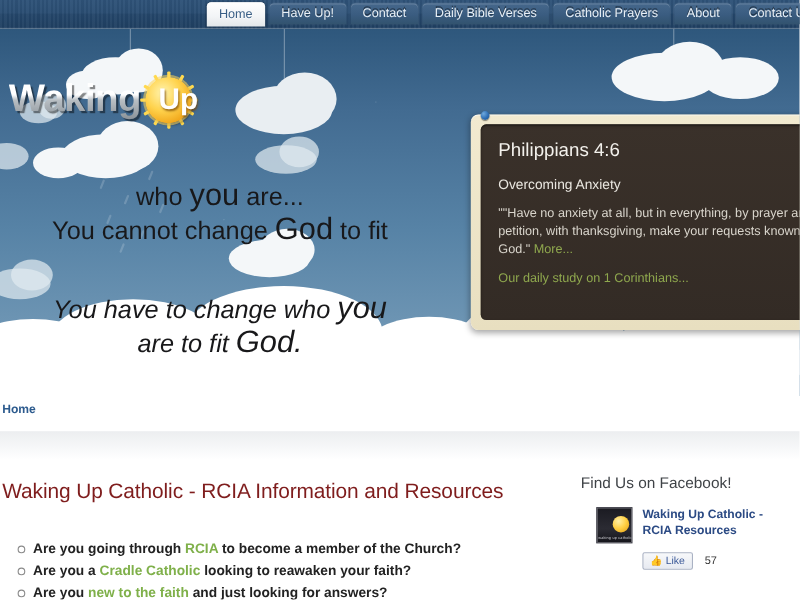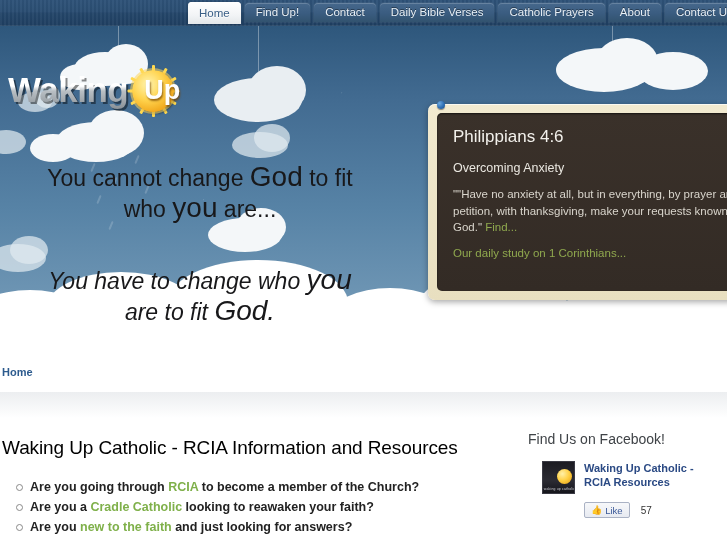--- a/index.html
+++ b/index.html
@@ -135,21 +135,21 @@
               font-size:11px;font-weight:bold;color:#2d5b8e;padding-left:2px;box-sizing:border-box;}
   .breadcrumb span{cursor:pointer;}
 
   
   .band{position:absolute;left:0;top:392px;width:727px;height:26px;
         background:linear-gradient(to bottom,#eceef0 0%,#f7f8f9 60%,#ffffff 100%);z-index:28;}
 
   
   .main{position:absolute;left:0;top:425px;width:727px;height:120px;z-index:30;}
   .content{position:absolute;left:2px;top:12px;width:505px;}
-  h1.title{font-size:19px;font-weight:normal;color:#000000;margin:0 0 18px 0;letter-spacing:-.1px;}
+  h1.title{font-size:19px;font-weight:normal;color:#7f1d1d;margin:0 0 30px 0;letter-spacing:-.1px;}
   ul.qs{list-style:none;margin:0;padding:0 0 0 14px;}
   ul.qs li{position:relative;font-size:12.5px;font-weight:bold;color:#222;line-height:20px;padding-left:14px;}
   ul.qs li:before{content:"";position:absolute;left:0;top:7px;width:5px;height:5px;
                   border:1px solid #8a8a8a;border-radius:50%;}
   ul.qs a{color:#7fb04a;text-decoration:none;cursor:pointer;}
 
   
   .sidebar{position:absolute;left:528px;top:6px;width:194px;}
   .fbtitle{font-size:14px;color:#3f4347;margin:0 0 14px 0;font-weight:normal;}
   .fbrow{display:flex;align-items:flex-start;padding-left:14px;}
@@ -173,21 +173,21 @@
   .likecount{font-size:10px;color:#333;margin-left:11px;}
 </style>
 </head>
 <body>
 
 <div class="page">
 
   <div class="navbar">
     <div class="navlist">
       <div class="navitem active">Home</div>
-      <div class="navitem">Find Up!</div>
+      <div class="navitem">Have Up!</div>
       <div class="navitem">Contact</div>
       <div class="navitem">Daily Bible Verses</div>
       <div class="navitem">Catholic Prayers</div>
       <div class="navitem">About</div>
       <div class="navitem">Contact Us</div>
     </div>
   </div>
 
   <div class="hero">
     <div class="speck"></div>
@@ -259,35 +259,35 @@
             <i style="transform:rotate(180deg)"></i>
             <i style="transform:rotate(210deg)"></i>
             <i style="transform:rotate(240deg)"></i>
             <i style="transform:rotate(270deg)"></i>
             <i style="transform:rotate(300deg)"></i>
             <i style="transform:rotate(330deg)"></i>
           </span><span class="sun"></span><span class="sunword">Up</span></span>
     </div>
 
     <div class="herotext">
+      <div class="line l1"><span>who </span><span class="big">you</span><span> are...</span></div>
       <div class="line l1"><span>You cannot change </span><span class="big">God</span><span> to fit</span></div>
-      <div class="line l1"><span>who </span><span class="big">you</span><span> are...</span></div>
       <div class="gap"></div>
       <div class="line l2"><span>You have to change who </span><span class="big">you</span></div>
       <div class="line l2"><span>are to fit </span><span class="big">God.</span></div>
     </div>
   </div>
 
   <div class="board">
     <div class="pin l"></div>
     <div class="pin r"></div>
     <div class="inner">
       <div class="b-title">Philippians 4:6</div>
       <div class="b-sub">Overcoming Anxiety</div>
-      <div class="b-verse"><span>""Have no anxiety at all, but in everything, by prayer and petition, with thanksgiving, make your requests known to God."</span> <span class="b-more">Find...</span></div>
+      <div class="b-verse"><span>""Have no anxiety at all, but in everything, by prayer and petition, with thanksgiving, make your requests known to God."</span> <span class="b-more">More...</span></div>
       <div class="b-link">Our daily study on 1 Corinthians...</div>
     </div>
   </div>
 
   <div class="breadcrumb">
     <span>Home</span>
   </div>
 
   <div class="band"></div>
 

